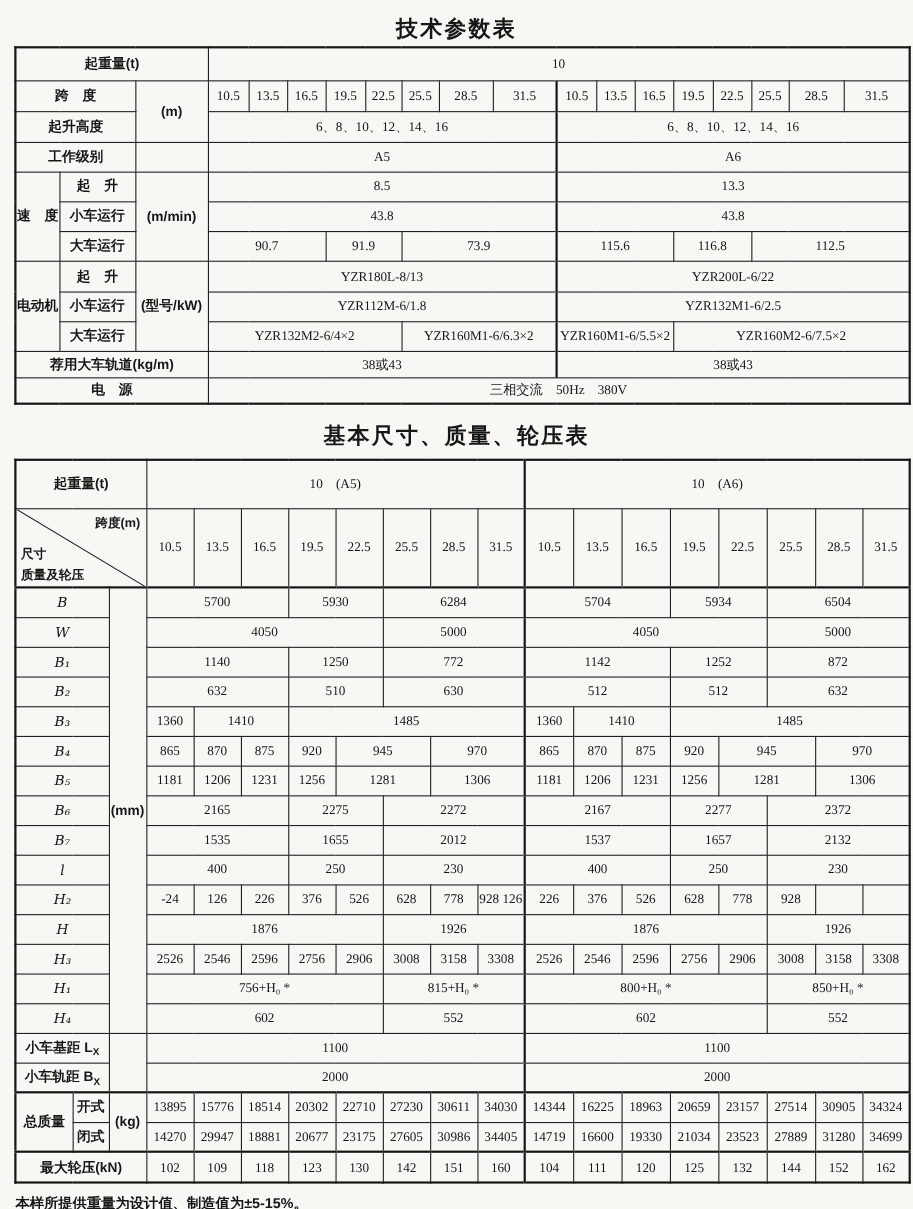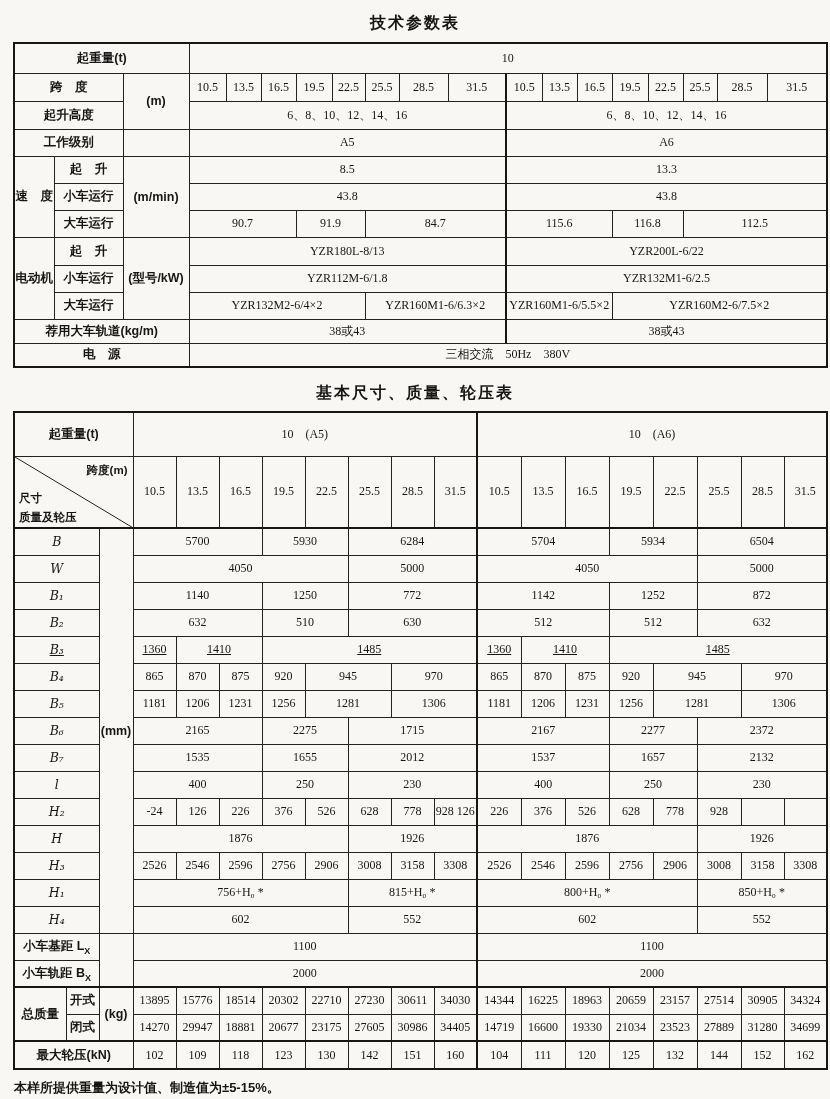--- a/index.html
+++ b/index.html
@@ -5,21 +5,21 @@
   html,body{margin:0;padding:0;}
   body{
     width:830px;height:1099px;
     background:#f8f7f3;
     font-family:"Liberation Sans","DejaVu Sans",sans-serif;
     color:#161616;
     position:relative;
     overflow:hidden;
   }
   .doc-title{
-    text-align:center;font-weight:bold;font-size:16px;letter-spacing:2px;
+    text-align:center;font-weight:bold;font-size:20px;letter-spacing:2px;
   }
   #title1{padding-top:13px;height:29px;}
   #title2{margin:15px 0 7px 0;}
   table{
     border-collapse:collapse;table-layout:fixed;
     margin-left:13px;
     border:2.5px solid #161616;
     background:#f8f7f3;
   }
   td{
@@ -129,21 +129,21 @@
       </tr>
       <tr style="height: 27px;">
         <td class="lbl">小车运行</td>
         <td colspan="8" class="num">43.8</td>
         <td colspan="8" class="num d">43.8</td>
       </tr>
       <tr style="height: 27px;">
         <td class="lbl">大车运行</td>
         <td colspan="3" class="num">90.7</td>
         <td colspan="2" class="num">91.9</td>
-        <td colspan="3" class="num">84.7</td>
+        <td colspan="3" class="num">73.9</td>
         <td colspan="3" class="num d">115.6</td>
         <td colspan="2" class="num">116.8</td>
         <td colspan="3" class="num">112.5</td>
       </tr>
       <tr style="height: 28px;">
         <td rowspan="3" class="lbl">电动机</td>
         <td class="lbl">起　升</td>
         <td rowspan="3" class="lbl">(型号/kW)</td>
         <td colspan="8" class="num">YZR180L-8/13</td>
         <td colspan="8" class="num d">YZR200L-6/22</td>
@@ -256,21 +256,21 @@
       </tr>
       <tr style="height: 27px;">
         <td colspan="2" class="sym">B₂</td>
         <td colspan="3" class="num">632</td>
         <td colspan="2" class="num">510</td>
         <td colspan="3" class="num">630</td>
         <td colspan="3" class="num d">512</td>
         <td colspan="2" class="num">512</td>
         <td colspan="3" class="num">632</td>
       </tr>
-      <tr style="height: 27px; text-decoration: underline;">
+      <tr style="height: 27px;">
         <td colspan="2" class="sym">B₃</td>
         <td class="num">1360</td>
         <td colspan="2" class="num">1410</td>
         <td colspan="5" class="num">1485</td>
         <td class="num d">1360</td>
         <td colspan="2" class="num">1410</td>
         <td colspan="5" class="num">1485</td>
       </tr>
       <tr style="height: 27px;">
         <td colspan="2" class="sym">B₄</td>
@@ -299,21 +299,21 @@
         <td class="num">1206</td>
         <td class="num">1231</td>
         <td class="num">1256</td>
         <td colspan="2" class="num">1281</td>
         <td colspan="2" class="num">1306</td>
       </tr>
       <tr style="height: 27px;">
         <td colspan="2" class="sym">B₆</td>
         <td colspan="3" class="num">2165</td>
         <td colspan="2" class="num">2275</td>
-        <td colspan="3" class="num">1715</td>
+        <td colspan="3" class="num">2272</td>
         <td colspan="3" class="num d">2167</td>
         <td colspan="2" class="num">2277</td>
         <td colspan="3" class="num">2372</td>
       </tr>
       <tr style="height: 27px;">
         <td colspan="2" class="sym">B₇</td>
         <td colspan="3" class="num">1535</td>
         <td colspan="2" class="num">1655</td>
         <td colspan="3" class="num">2012</td>
         <td colspan="3" class="num d">1537</td>

